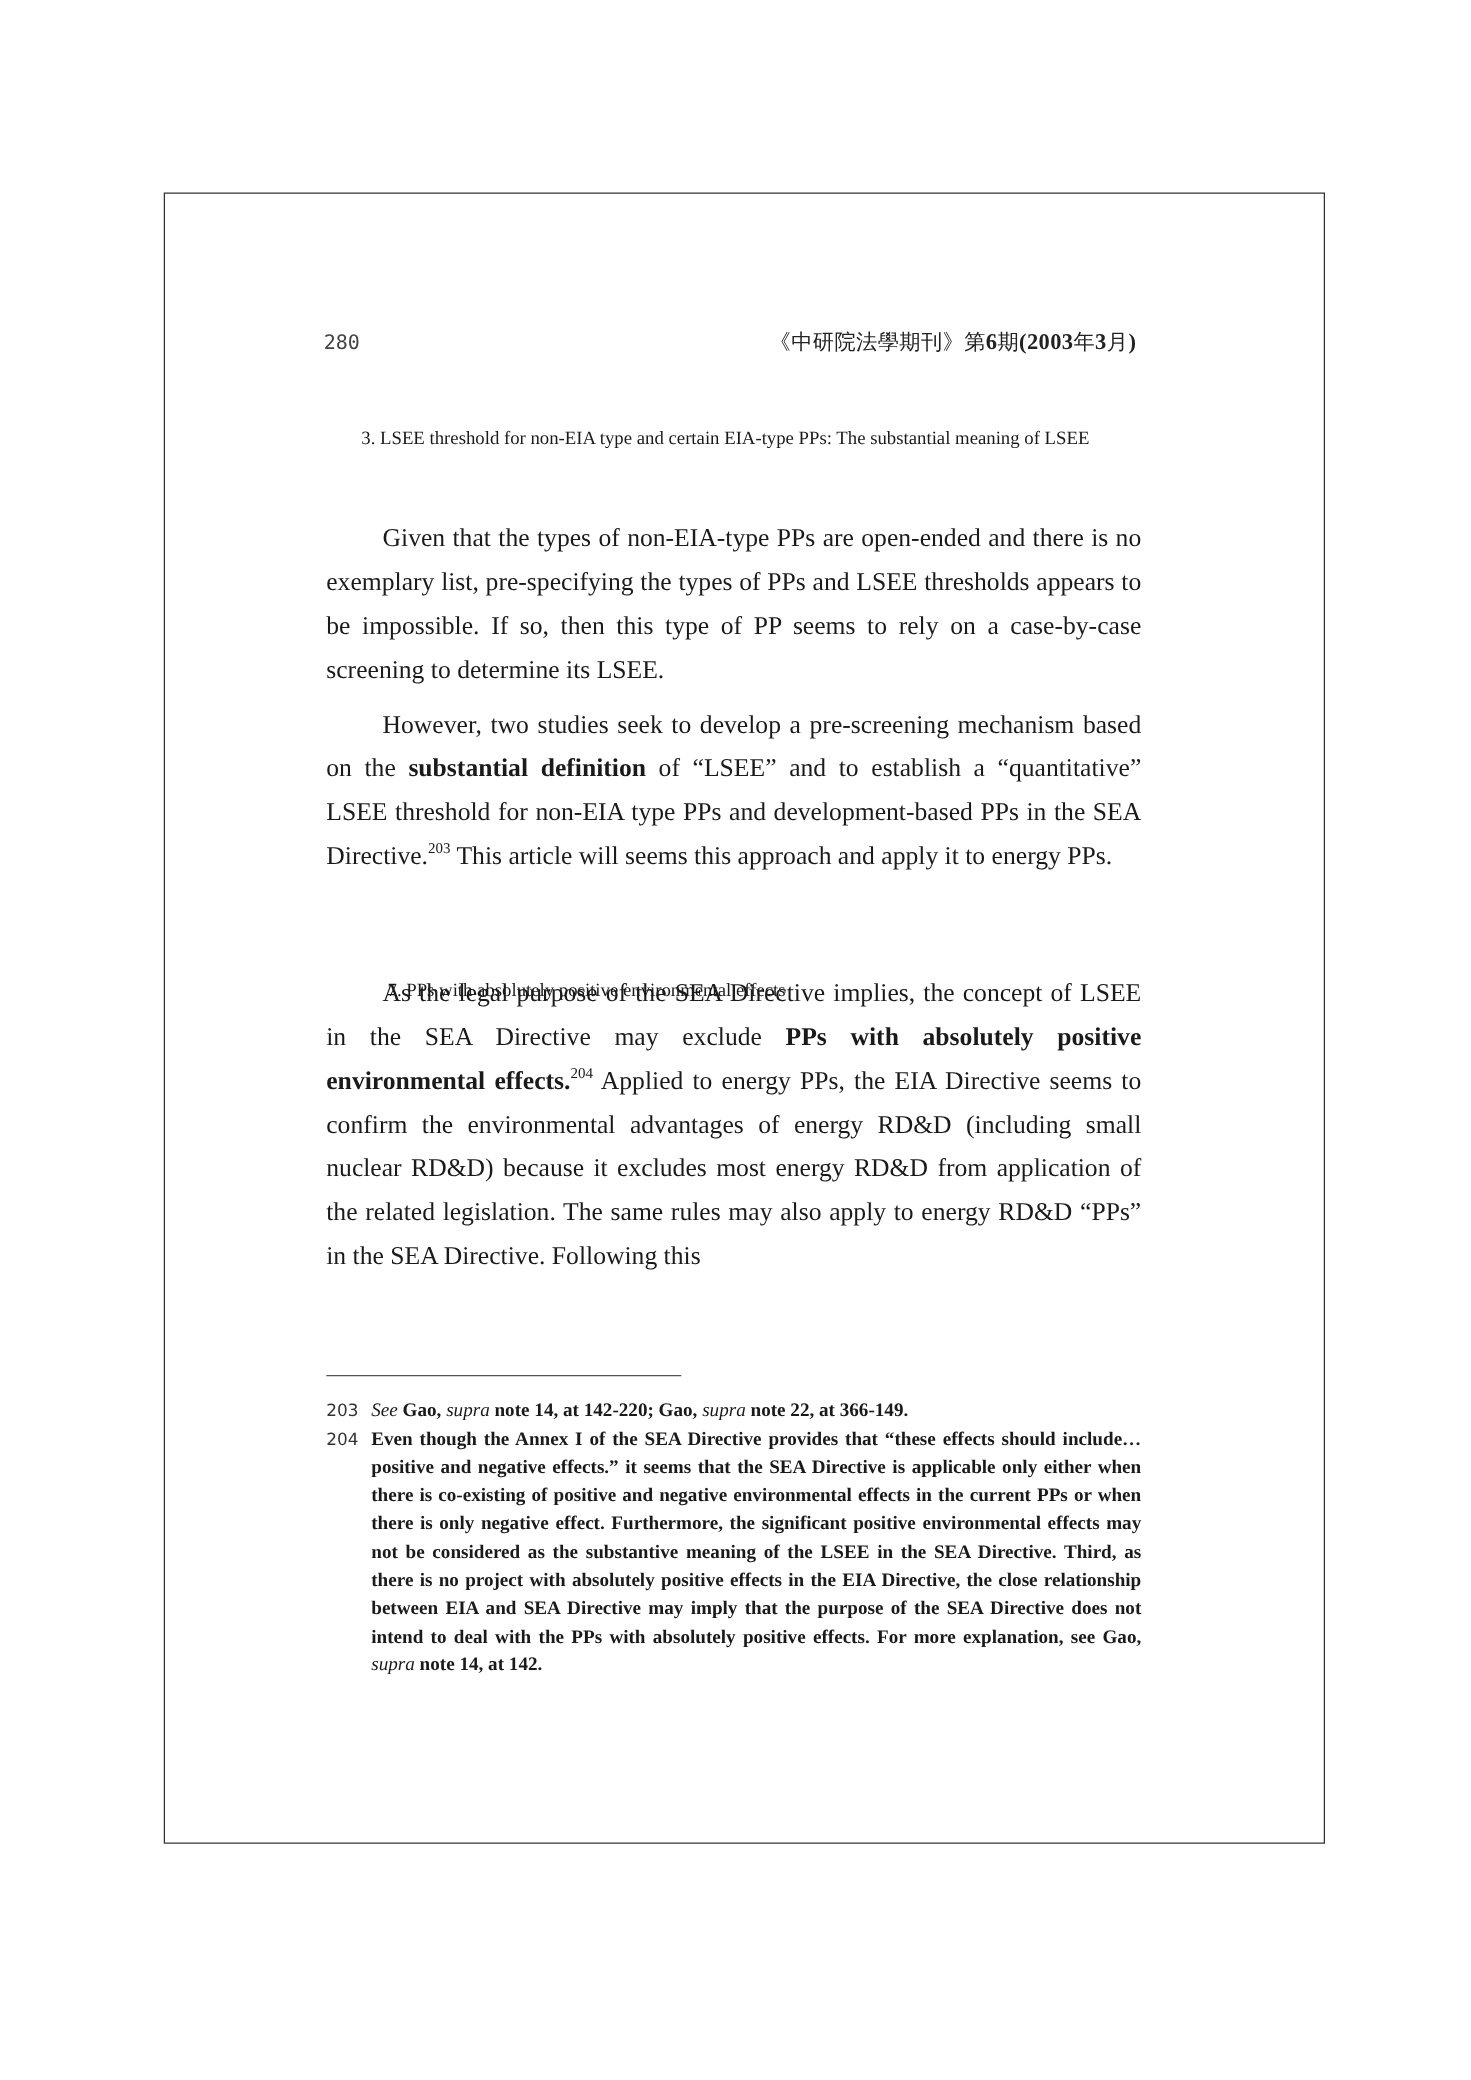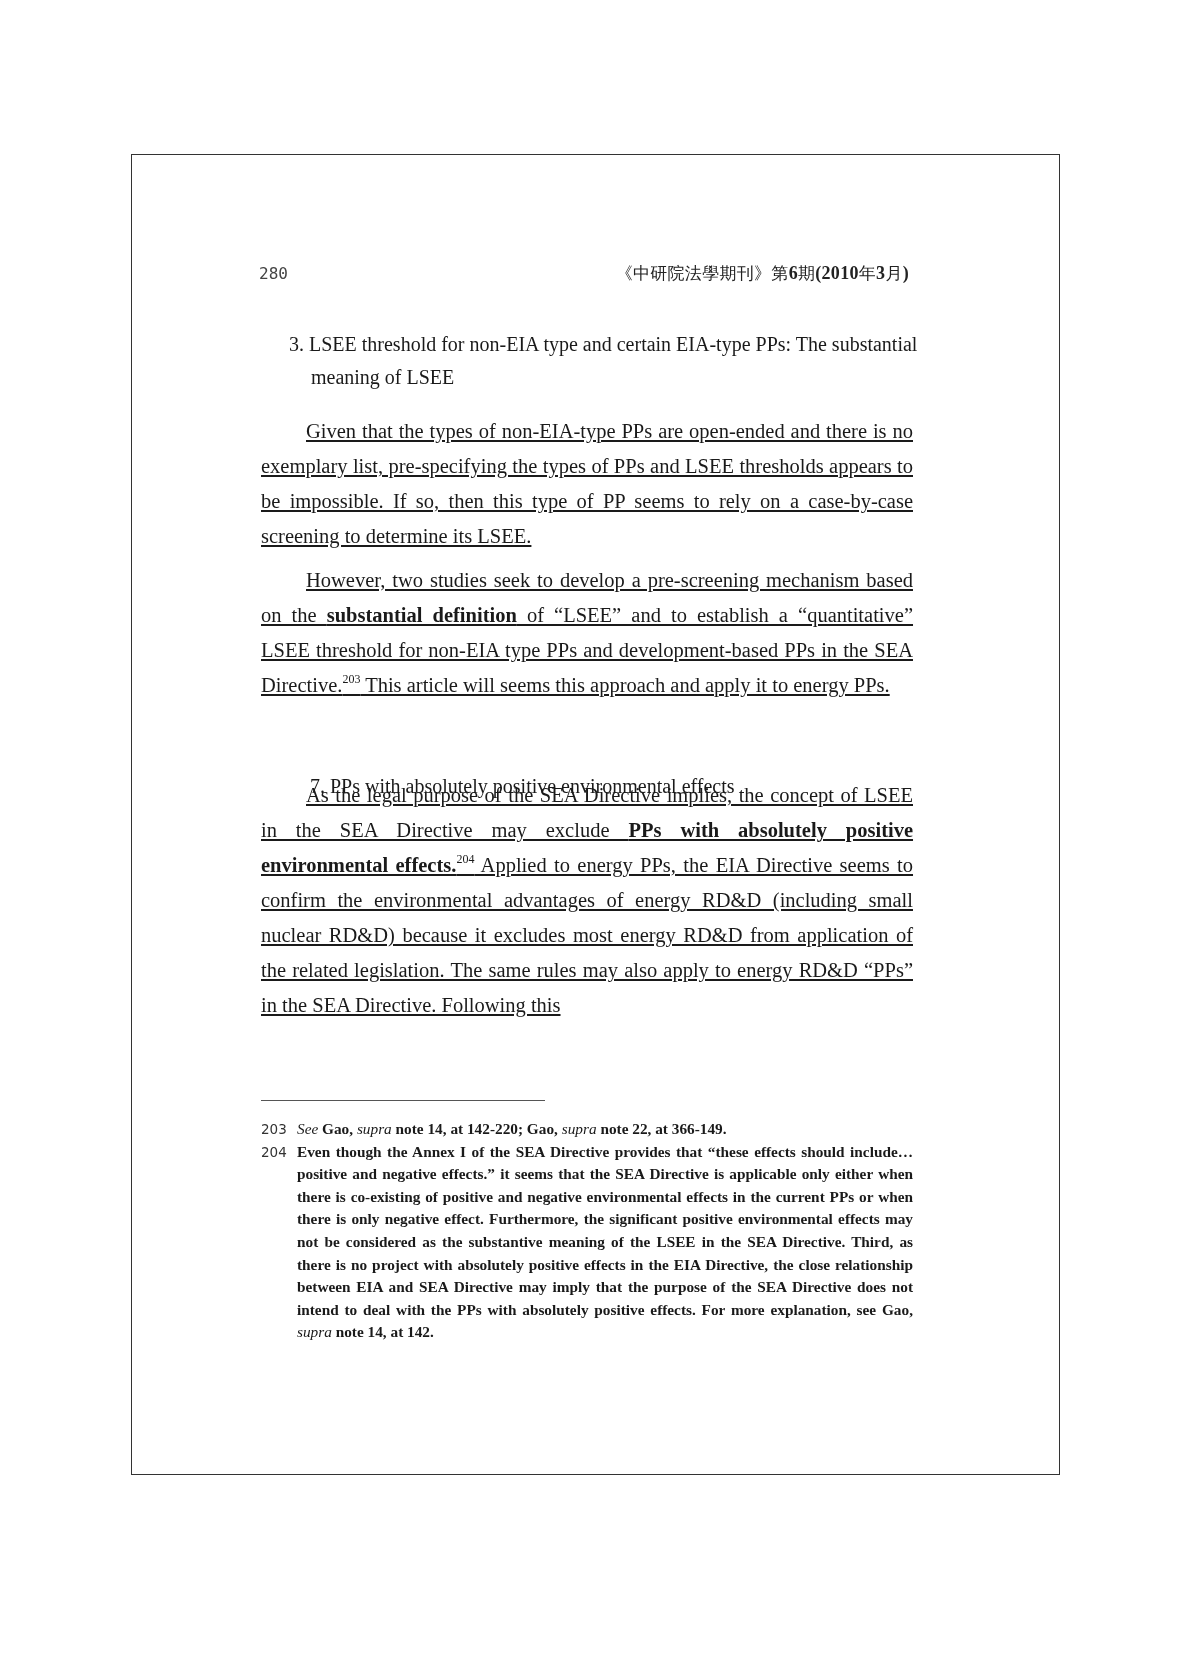--- a/index.html
+++ b/index.html
@@ -8,42 +8,42 @@
     .page-frame { position: absolute; left: 131px; top: 154px; width: 929px; height: 1321px;
                   border: 1.5px solid #333; box-sizing: border-box; }
     .running-head { position: absolute; top: 262px; left: 259px; width: 650px; height: 24px; }
     .page-number { position: absolute; left: 0; top: 2px; font-family: "DejaVu Sans Mono", monospace;
                    font-size: 16px; color: #444; }
     .journal-title { position: absolute; right: 0; top: 0; font-size: 17px; color: #222;
                      font-family: "DejaVu Sans", sans-serif; letter-spacing: 0.3px; }
     .journal-title b { font-family: "Liberation Serif", serif; font-weight: bold; font-size: 18px; }
     .body-text { position: absolute; left: 261px; width: 652px; font-size: 20.5px;
                  line-height: 35px; text-align: justify; }
-    .para { margin: 0; text-indent: 45px; text-decoration: underline; }
-    .heading { margin: 0; font-size: 20px; line-height: 33px; }
+    .para { margin: 0; text-indent: 45px; }
+    .heading { margin: 0; font-size: 15px; line-height: 46px; }
     .heading-3 { padding-left: 50px; text-indent: -22px; position: absolute; left: 261px; top: 328px; width: 630px; }
     .heading-4 { position: absolute; left: 310px; top: 770px; }
     sup { font-size: 12px; vertical-align: 9px; line-height: 0; }
     .footnote-rule { position: absolute; left: 261px; top: 1100px; width: 284px; height: 0;
                      border-top: 1.5px solid #555; }
     .footnotes { position: absolute; left: 261px; top: 1118px; width: 652px; }
     .fn { position: relative; padding-left: 36px; font-size: 15.3px; line-height: 22.6px;
           font-weight: bold; text-align: justify; margin: 0; }
     .fn-num { position: absolute; left: 0; top: 0; font-weight: normal; font-family: "DejaVu Sans", sans-serif;
               font-size: 13.5px; color: #333; }
     .fn i { font-weight: normal; font-style: italic; margin-top: 33px; }
   </style>
 </head>
 <body>
 
 <div class="page-frame"></div>
 
 <div class="running-head">
   <span class="page-number">280</span>
-  <span class="journal-title"><span>《中研院法學期刊》第</span><b>6</b><span>期</span><b>(</b><b>2010</b><span>年</span><b>3</b><span>月</span><b>)</b></span>
+  <span class="journal-title"><span>《中研院法學期刊》第</span><b>6</b><span>期</span><b>(</b><b>2003</b><span>年</span><b>3</b><span>月</span><b>)</b></span>
 </div>
 
 <p class="heading heading-3">3. LSEE threshold for non-EIA type and certain EIA-type PPs: The substantial meaning of LSEE</p>
 
 <div class="body-text" style="top: 414px;">
   <p class="para">Given that the types of non-EIA-type PPs are open-ended and there is no exemplary list, pre-specifying the types of PPs and LSEE thresholds appears to be impossible. If so, then this type of PP seems to rely on a case-by-case screening to determine its LSEE.</p>
 </div>
 
 <div class="body-text" style="top: 563px;">
   <p class="para"><span>However, two studies seek to develop a pre-screening mechanism based on the </span><b>substantial definition</b><span> of “LSEE” and to establish a “quantitative” LSEE threshold for non-EIA type PPs and development-based PPs in the SEA Directive.</span><sup>203</sup><span> This article will seems this approach and apply it to energy PPs.</span></p>

